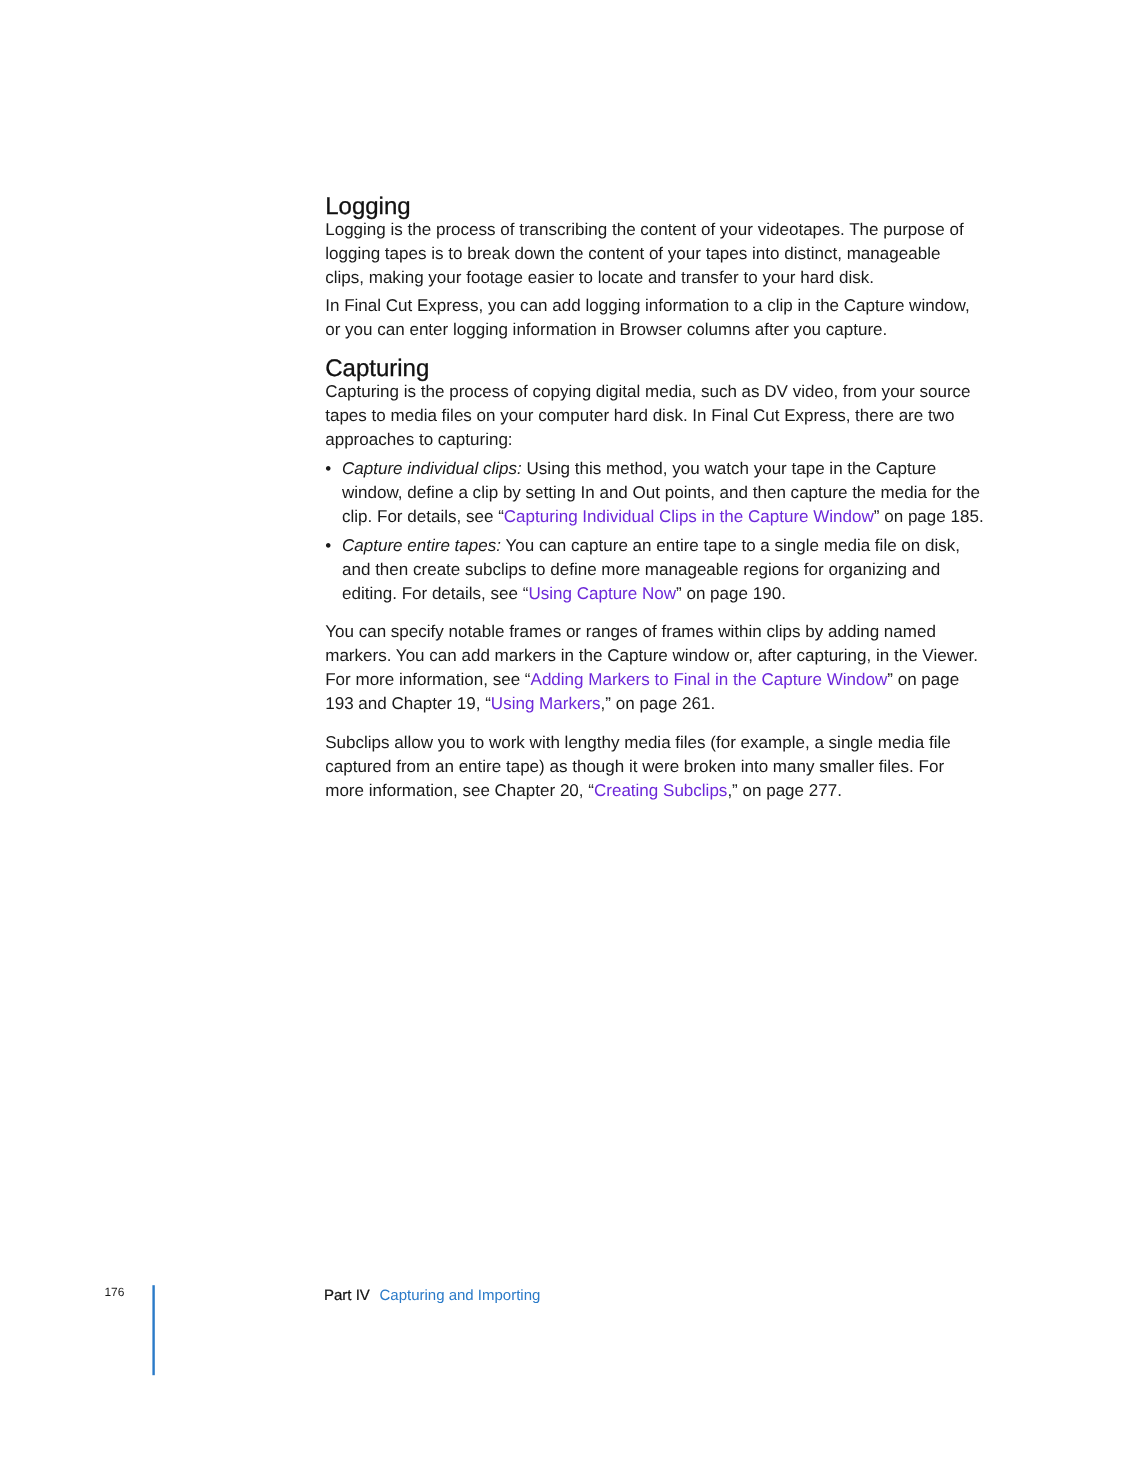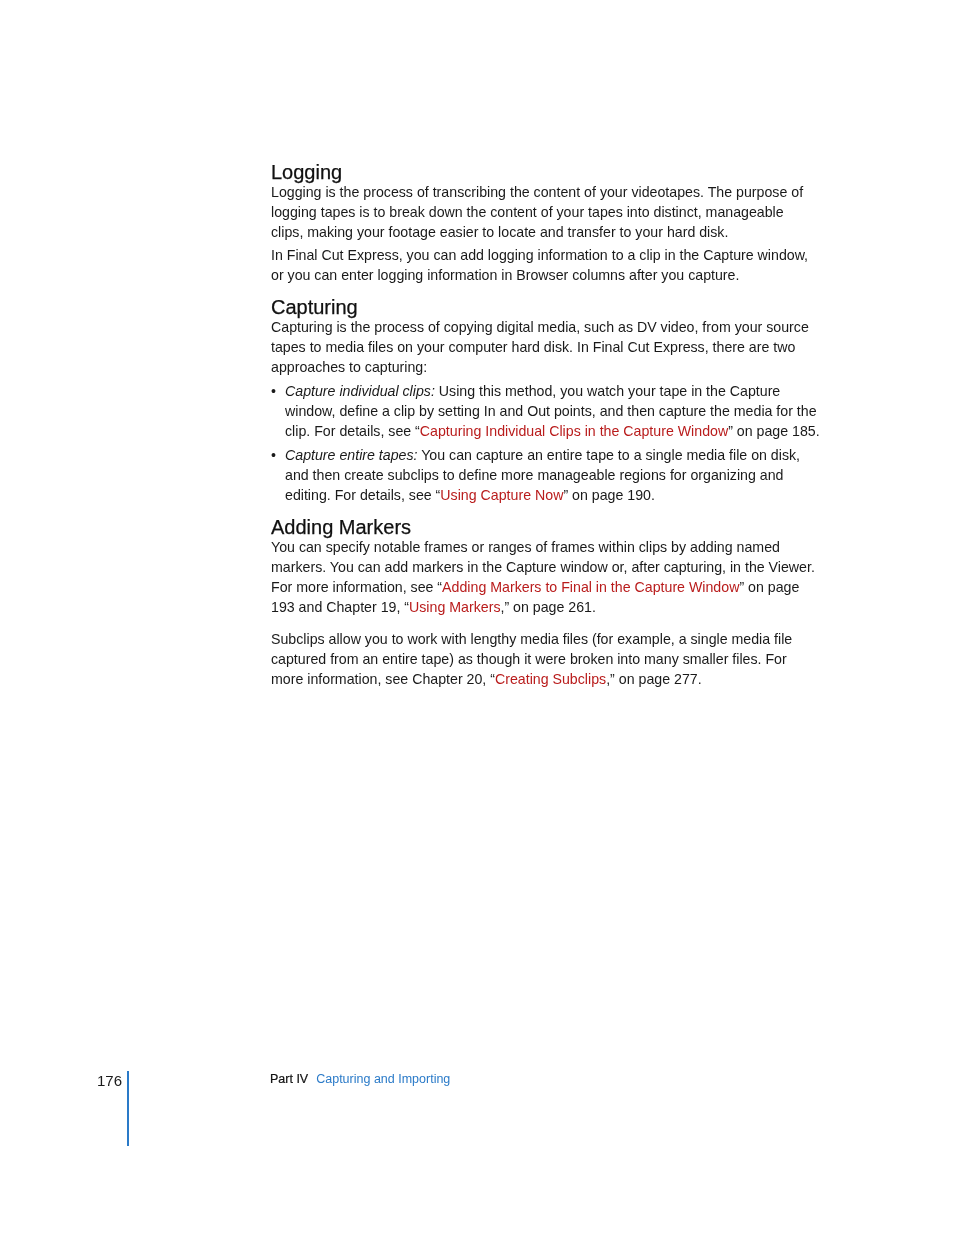--- a/index.html
+++ b/index.html
@@ -6,23 +6,23 @@
   body { width: 954px; height: 1235px; position: relative; overflow: hidden;
          font-family: "Liberation Sans", "DejaVu Sans", sans-serif; color: #1a1a1a; }
   .content { position: absolute; left: 271px; top: 162px; width: 552px; font-size: 14.2px; line-height: 20px; }
   .heading { font-weight: normal; margin: 0; line-height: 20px; font-size: 20px; color: #111; -webkit-text-stroke: 0.25px #111; }
   .para { margin: 0 4px 3px 0; }
   .section { margin-bottom: 12px; }
   .bullets { list-style: none; margin: 4px 0 0 0; padding: 0; }
   .bullet { position: relative; padding-left: 14px; margin-bottom: 4px; }
   .bullet-dot { position: absolute; left: 0; top: 0; }
   .em { font-style: italic; text-align: center; }
-  .link { color: #b91c1c; }
+  .link { color: #6d28d9; }
   .important-label { color: #2a7ac8; font-style: italic; }
-  .footer-num { position: absolute; left: 97px; top: 1072px; font-size: 15px; }
+  .footer-num { position: absolute; left: 87px; top: 1072px; font-size: 10px; }
   .footer-rule { position: absolute; left: 127px; top: 1071px; width: 1.5px; height: 75px; background: #2a7ac8; }
   .footer-part { position: absolute; left: 270px; top: 1072px; font-size: 12.5px; text-align: center; }
   .footer-part-label { color: #111; -webkit-text-stroke: 0.2px #111; }
   .footer-chapter { color: #2a7ac8; margin-left: 8px; }
 </style>
 </head>
 <body>
 
 <div class="content">
 
@@ -41,21 +41,20 @@
         <span class="em">Capture individual clips:</span><span> Using this method, you watch your tape in the Capture window, define a clip by setting In and Out points, and then capture the media for the clip. For details, see “</span><a class="link">Capturing Individual Clips in the Capture Window</a><span>” on page 185.</span>
       </li>
       <li class="bullet">
         <span class="bullet-dot">•</span>
         <span class="em">Capture entire tapes:</span><span> You can capture an entire tape to a single media file on disk, and then create subclips to define more manageable regions for organizing and editing. For details, see “</span><a class="link">Using Capture Now</a><span>” on page 190.</span>
       </li>
     </ul>
   </div>
 
   <div class="section">
-    <h3 class="heading">Adding Markers</h3>
     <p class="para">
       <span>You can specify notable frames or ranges of frames within clips by adding named markers. You can add markers in the Capture window or, after capturing, in the Viewer. For more information, see “</span><a class="link">Adding Markers to Final in the Capture Window</a><span>” on page 193 and Chapter 19, “</span><a class="link">Using Markers</a><span>,” on page 261.</span>
     </p>
   </div>
 
   <div class="section">
     <p class="para">
       <span>Subclips allow you to work with lengthy media files (for example, a single media file captured from an entire tape) as though it were broken into many smaller files. For more information, see Chapter 20, “</span><a class="link">Creating Subclips</a><span>,” on page 277.</span>
     </p>
   </div>

